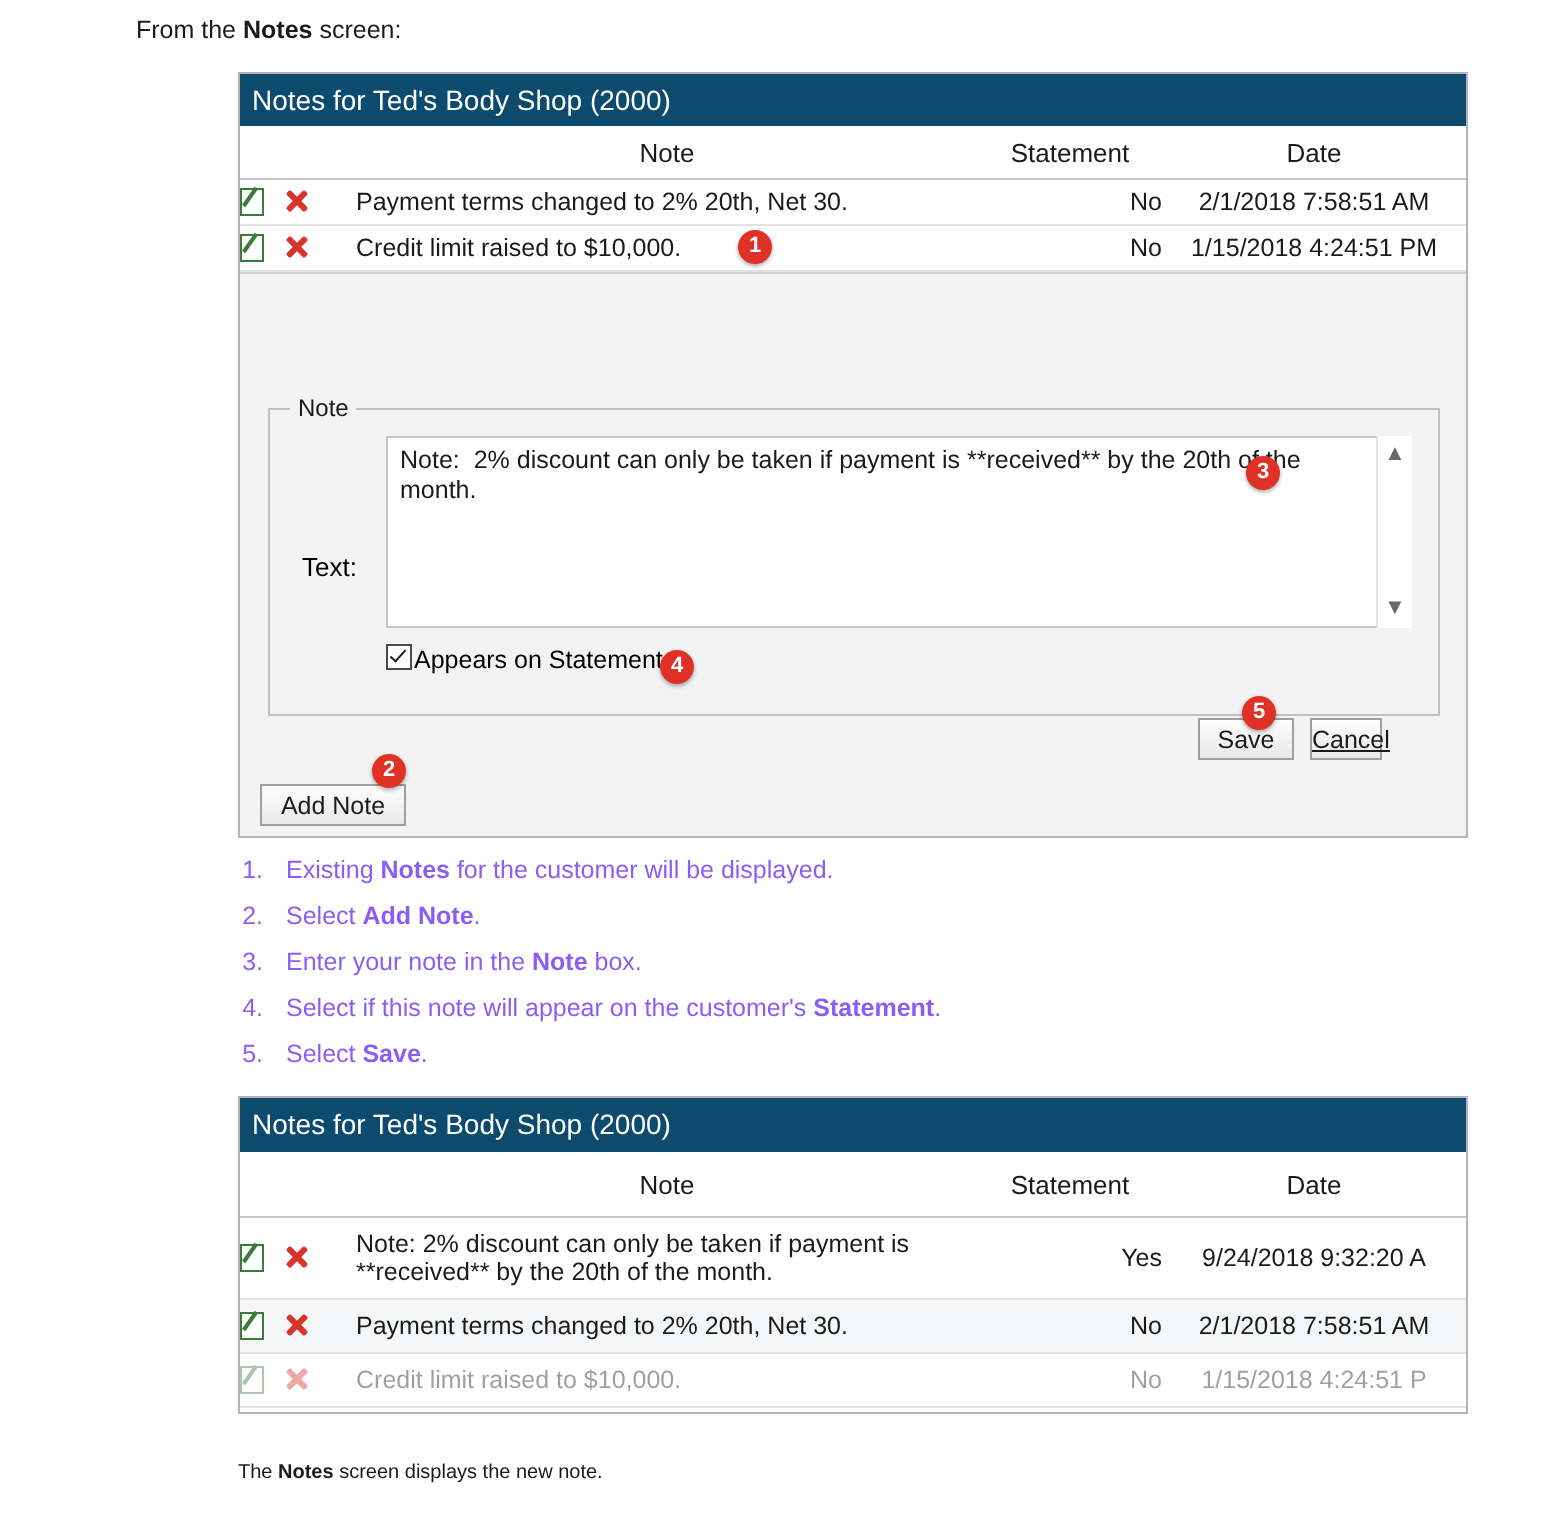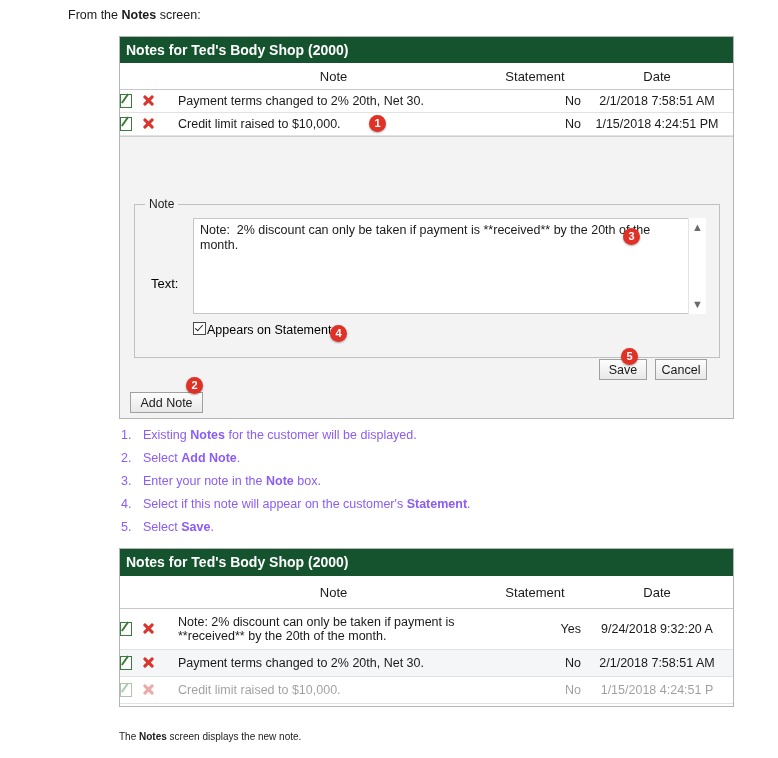--- a/index.html
+++ b/index.html
@@ -32,28 +32,27 @@
     background: #f3f3f3;
     box-sizing: border-box;
   }
   #panel-one {
     left: 119px;
     top: 36px;
     width: 615px;
     height: 383px;
   }
   .panel-header {
-    background: #14532d;
+    background: #0c4a6e;
     color: #ffffff;
     font-size: 14px;
     padding: 6px 0 6px 6px;
     height: 26px;
     box-sizing: border-box;
     line-height: 14px;
-    font-weight: bold;
   }
   .grid-area {
     background: #ffffff;
     border-bottom: 1px solid #d0d0d0;
   }
   table.notes-grid {
     width: 100%;
     border-collapse: collapse;
     font-size: 12.5px;
     table-layout: fixed;
@@ -214,22 +213,23 @@
     position: absolute;
     left: 479px;
     top: 322px;
     width: 48px;
     height: 21px;
   }
   #cancel-btn {
     position: absolute;
     left: 535px;
     top: 322px;
-    width: 52px;
+    width: 36px;
     height: 21px;
+    text-decoration: underline;
   }
   #add-note-btn {
     position: absolute;
     left: 10px;
     top: 355px;
     width: 73px;
     height: 21px;
   }
 
   

